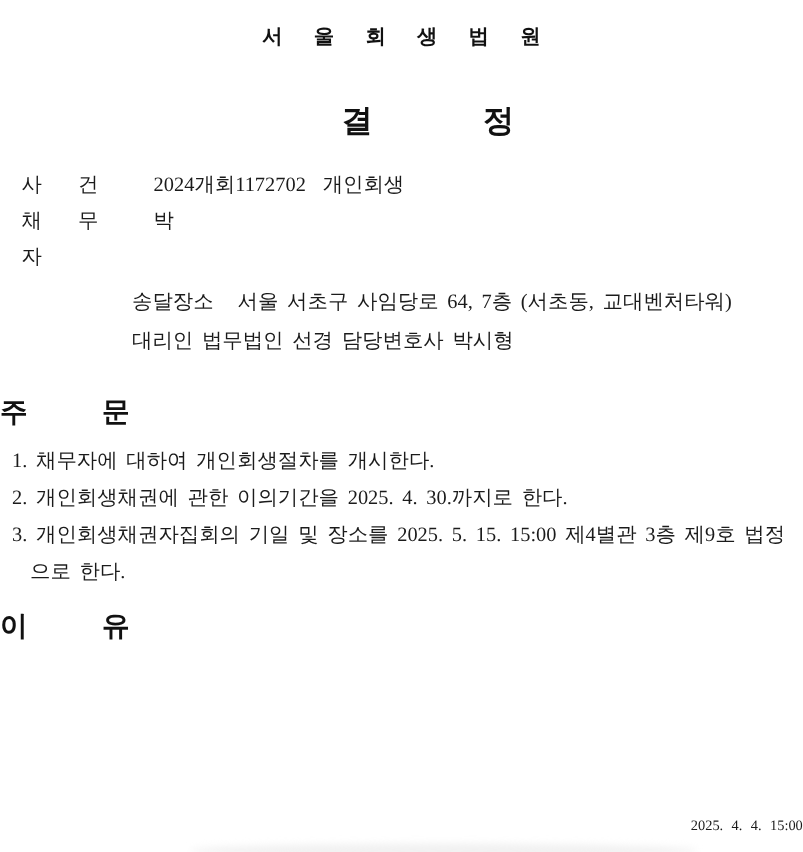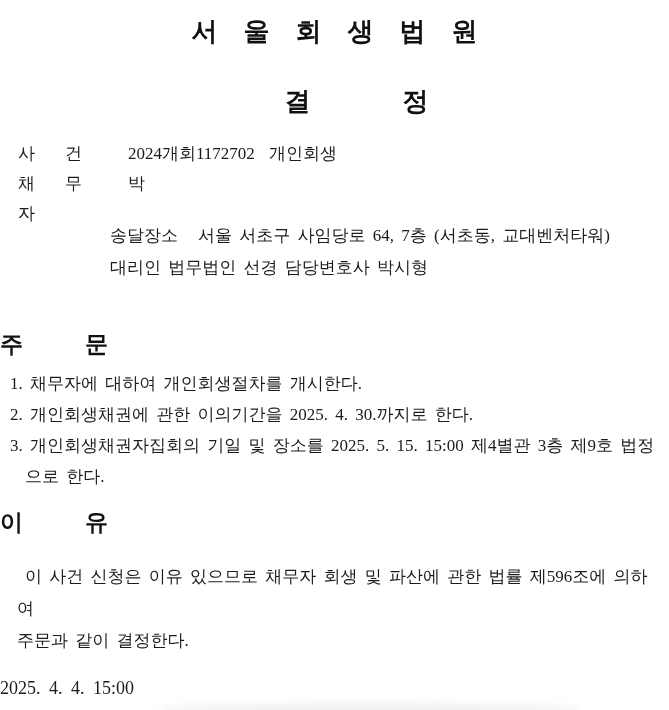--- a/index.html
+++ b/index.html
@@ -10,21 +10,21 @@
     background: #ffffff;
     font-family: "Liberation Serif", "DejaVu Serif", serif;
     color: #1b1b1b;
     overflow: hidden;
   }
   
   .court-title {
     position: absolute; top: 14px; left: 0; right: 0;
     text-align: center; line-height: 34px;
     font-family: "DejaVu Sans", "Liberation Sans", sans-serif;
-    font-weight: 700; font-size: 26px; color: #111;
+    font-weight: 700; font-size: 17px; color: #111;
   }
   .court-title .sp { letter-spacing: 26px; margin-right: -26px; display: inline-block; }
   .decision-title {
     position: absolute; top: 86px; left: 0; right: 0;
     text-align: center; line-height: 30px;
     font-family: "DejaVu Sans", "Liberation Sans", sans-serif;
     font-weight: 700; font-size: 26px; color: #111; margin-left: 44px;
   }
   .decision-title .sp { letter-spacing: 92px; margin-right: -92px; display: inline-block; }
   .section-heading {
@@ -43,40 +43,40 @@
   .case-block { position: absolute; top: 139px; left: 18px; right: 10px; }
   .case-row { line-height: 30px; }
   .row-label {
     display: inline-block; width: 64px;
     text-align: justify; text-align-last: justify;
     vertical-align: top;
   }
   .row-value { margin-left: 46px; }
   .case-type { margin-left: 14px; }
 
-  .address-block { position: absolute; top: 220px; left: 110px; right: 8px; }
+  .address-block { position: absolute; top: 236px; left: 110px; right: 8px; }
   .address-line { line-height: 32px; }
   .address-value { margin-left: 20px; }
 
   .order-list { position: absolute; top: 368px; left: 10px; width: 652px; }
   .order-item {
     line-height: 31px;
     padding-left: 15px; text-indent: -15px;
     white-space: pre-wrap;
   }
 
   .reason-para {
     position: absolute; top: 561px; left: 17px; width: 642px;
     line-height: 32px; text-indent: 8px;
     white-space: pre-wrap;
   }
 
   .decision-datetime {
     position: absolute; top: 676px; left: 0; right: 0;
-    text-align: left; line-height: 24px; font-size: 18px;
+    text-align: right; line-height: 24px; font-size: 12px;
     word-spacing: 4px;
   }
 
   
   .stamp-smudge {
     position: absolute; left: 158px; bottom: -5px;
     width: 424px; height: 12px;
     background: #f1f1f1; border-radius: 50%;
     filter: blur(3px);
   }
@@ -116,20 +116,18 @@
   <div class="order-list body-text">
     <div class="order-item">1. 채무자에 대하여 개인회생절차를 개시한다.</div>
     <div class="order-item">2. 개인회생채권에 관한 이의기간을 2025. 4. 30.까지로 한다.</div>
     <div class="order-item">3. 개인회생채권자집회의 기일 및 장소를 2025. 5. 15. 15:00 제4별관 3층 제9호 법정
 으로 한다.</div>
   </div>
 
   <div class="section-heading" id="reason-heading">
     <span class="sp">이유</span>
   </div>
-  <div class="reason-para body-text">이 사건 신청은 이유 있으므로 채무자 회생 및 파산에 관한 법률 제596조에 의하여
-주문과 같이 결정한다.</div>
 
   <div class="decision-datetime">2025. 4. 4. 15:00</div>
 
   <div class="stamp-smudge"></div>
 
 </div>
 
 </body></html>

